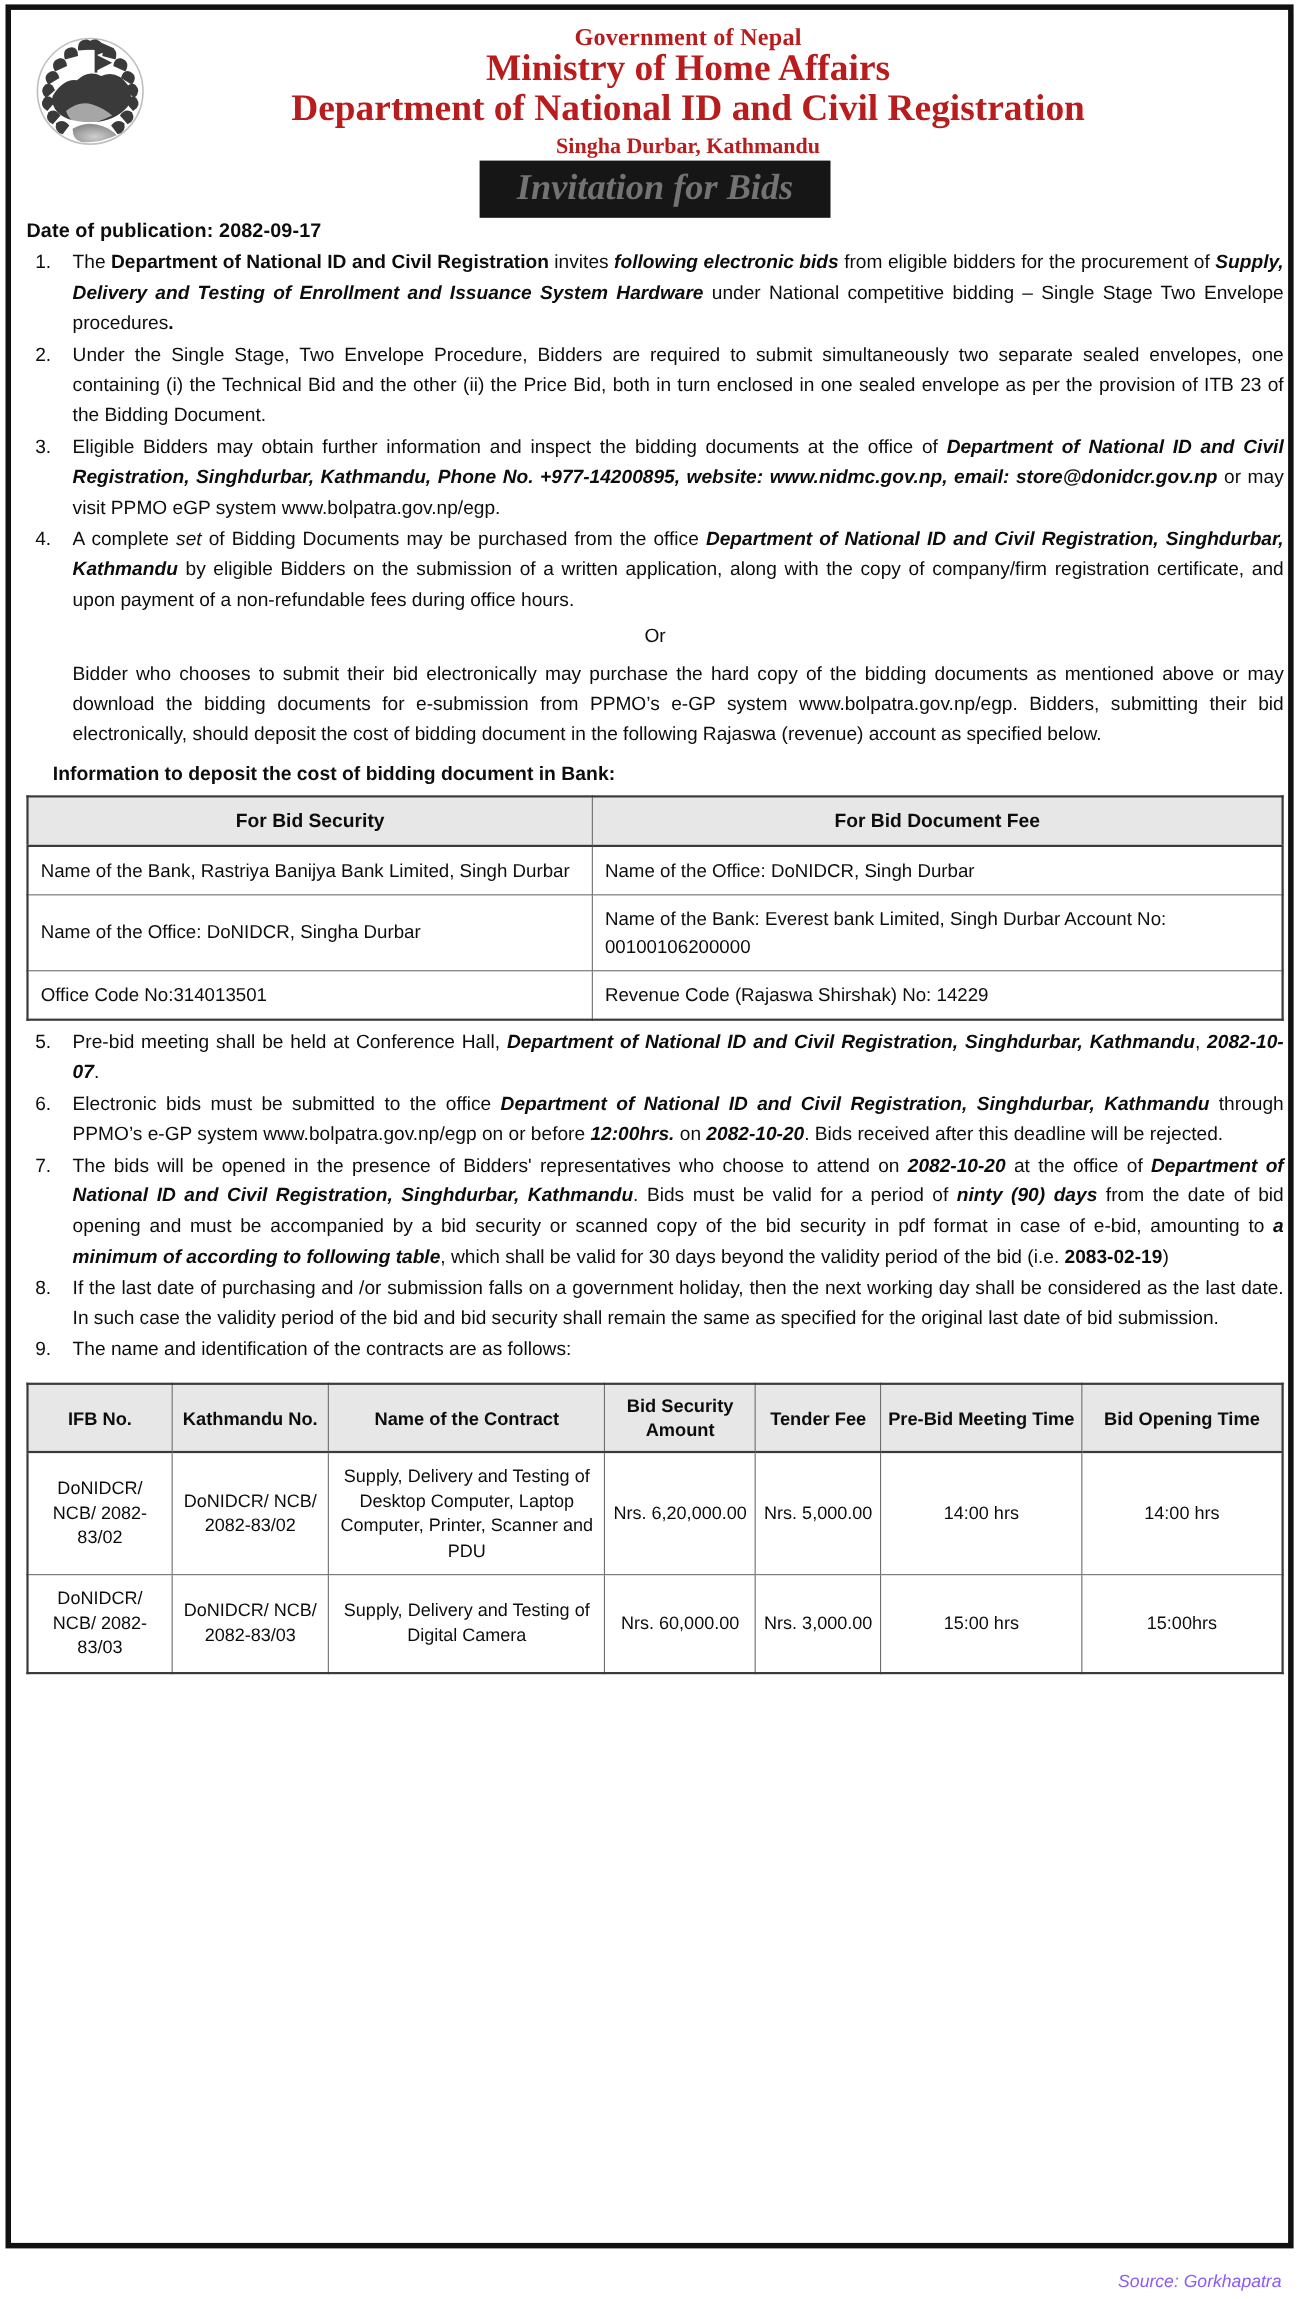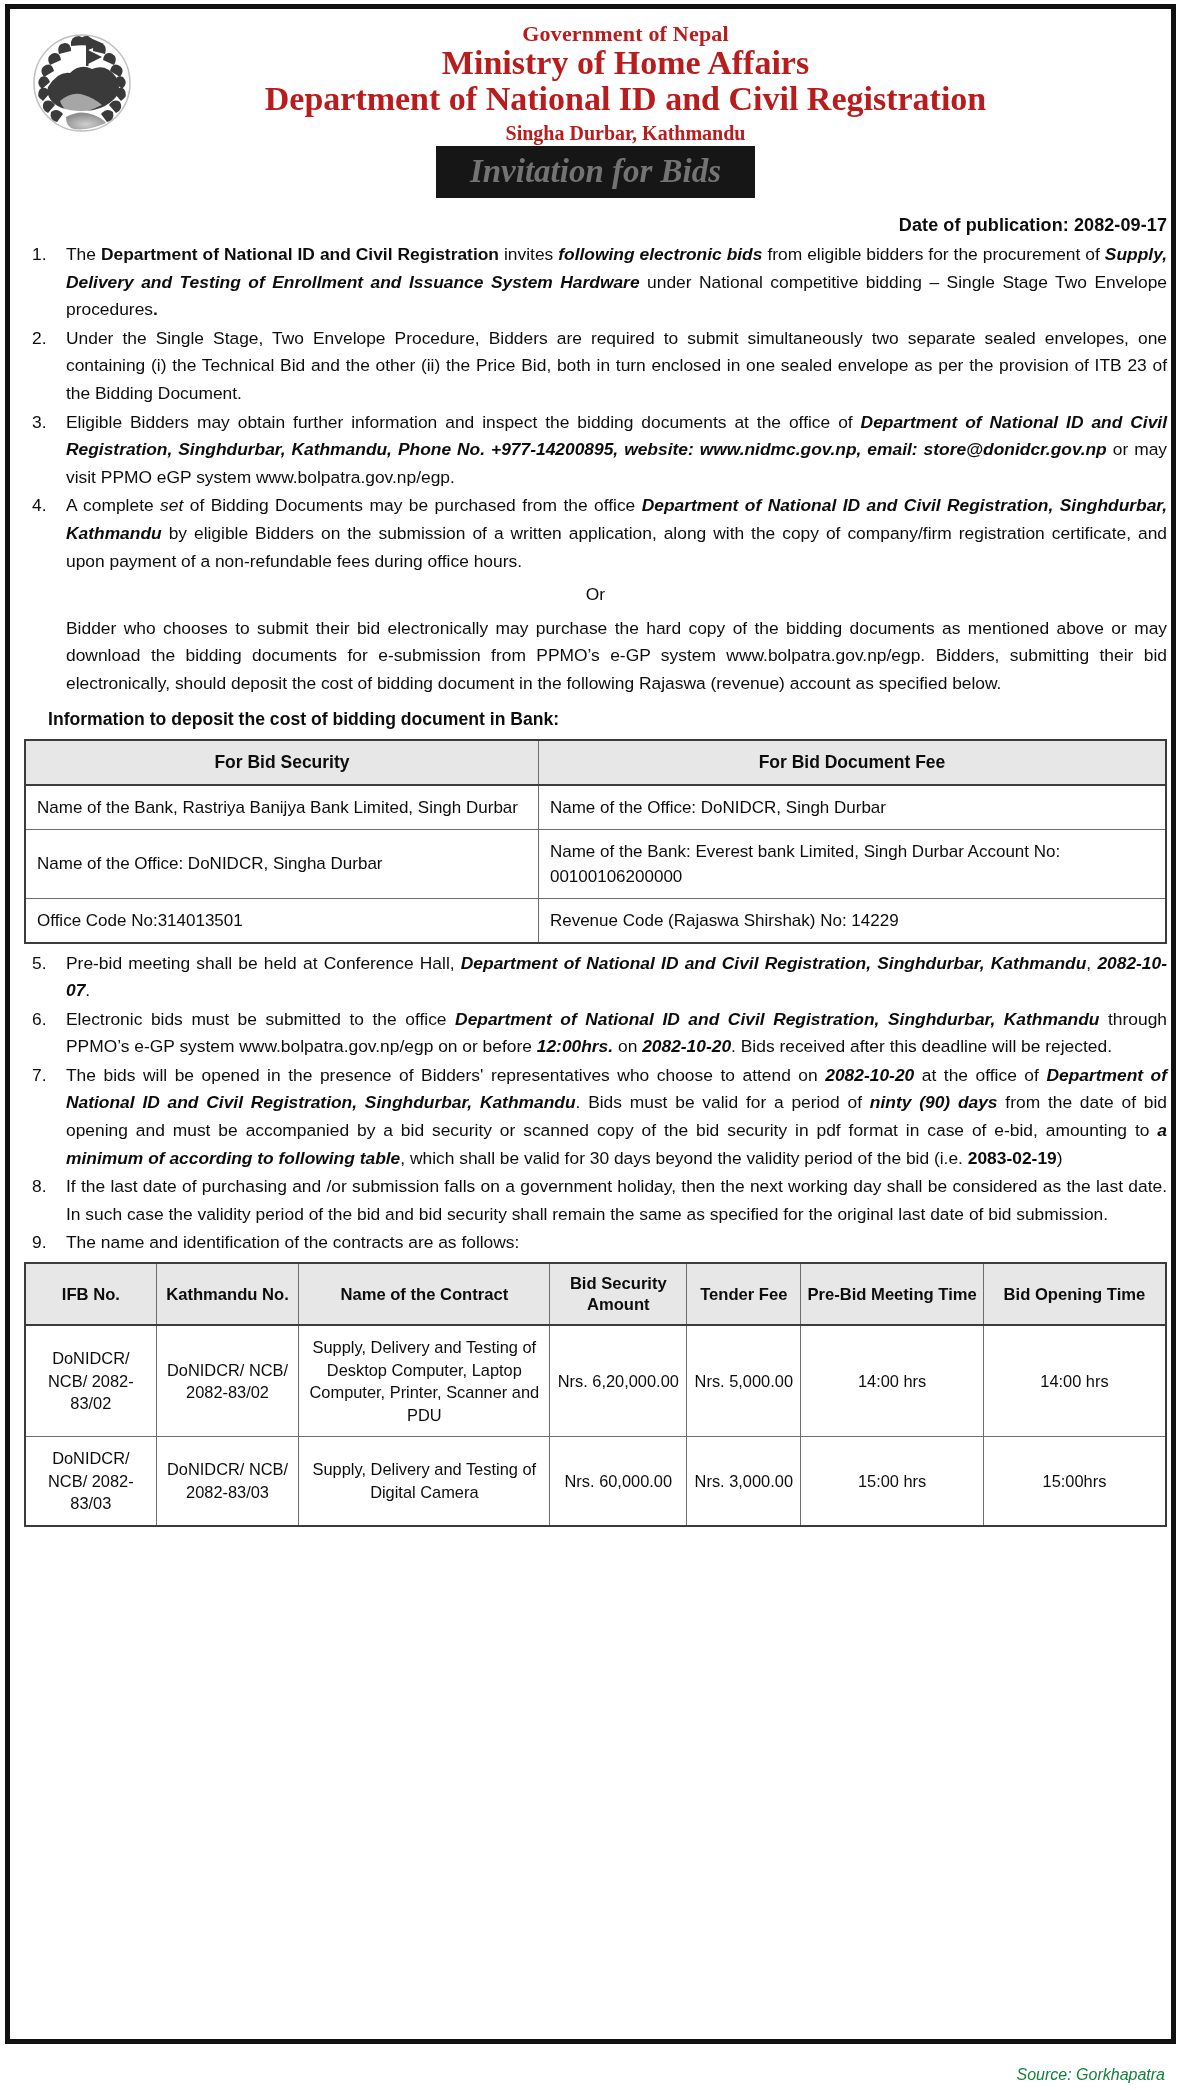--- a/index.html
+++ b/index.html
@@ -64,24 +64,24 @@
     background:#161616;
     color:#737373;
     font-family:"Liberation Serif", serif;
     font-style:italic;
     font-weight:bold;
     font-size:33px;
     line-height:38px;
     padding:6px 34px 8px 34px;
   }
   .pubdate{
-    text-align:right;
+    text-align:left;
     font-weight:bold;
     font-size:18px;
-    margin-top:17px;
+    margin-top:1px;
     margin-bottom:5px;
     letter-spacing:.1px;
   }
 
   
   ol.items{
     list-style:none;
     margin:0;
     padding:0;
   }
@@ -131,21 +131,21 @@
     background:#e7e7e7;
     text-align:center;
     font-weight:bold;
     font-size:17.5px;
     padding:9px 6px;
     border-bottom:2px solid #3b3b3b;
   }
   .bank-table td{background:#ffffff;}
 
   .contract-table{
-    margin:5px 0 0 0;
+    margin:16px 0 0 0;
     border:2px solid #3b3b3b;
   }
   .contract-table th{
     background:#e7e7e7;
     border:1px solid #6e6e6e;
     border-bottom:2px solid #3b3b3b;
     font-weight:bold;
     font-size:16.6px;
     line-height:21px;
     padding:9px 4px;
@@ -161,21 +161,21 @@
     vertical-align:middle;
     background:#ffffff;
   }
 
   .source{
     position:absolute;
     right:16px;
     bottom:6px;
     font-style:italic;
     font-size:16px;
-    color:#15803d;
+    color:#8b5cf6;
   }
 
   
   .wm{
     position:absolute;
     pointer-events:none;
     opacity:.05;
   }
   .wm1{left:1050px;top:20px;width:60px;height:330px;background:linear-gradient(180deg,#7aa7d9,#ffffff);}
   .wm2{left:120px;top:900px;width:40px;height:500px;background:linear-gradient(180deg,#9fd4a4,#ffffff);}

